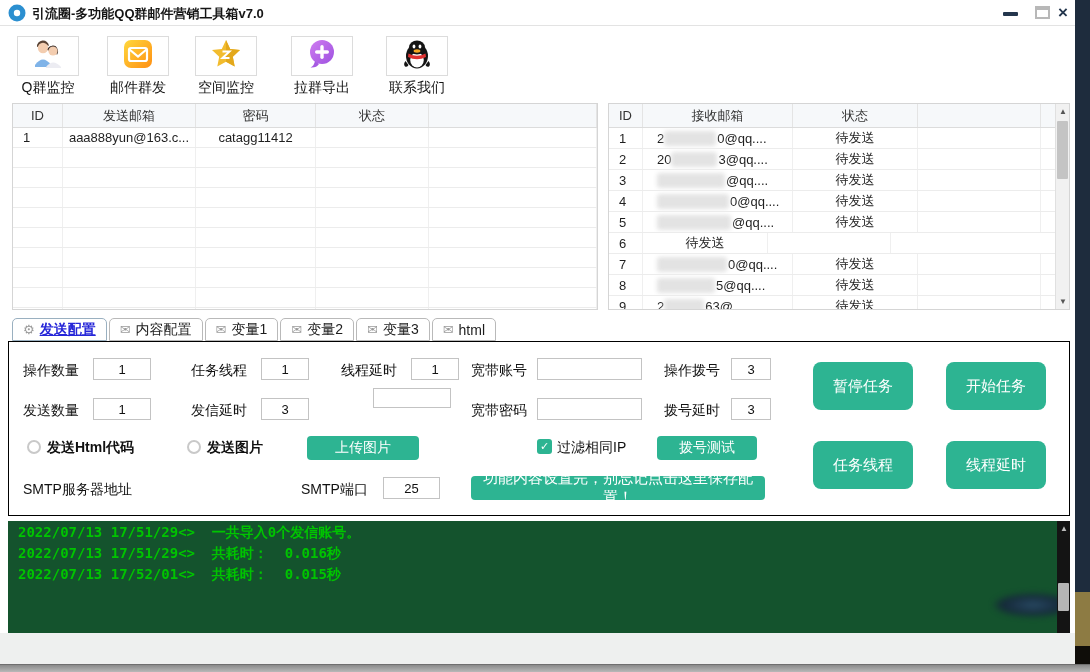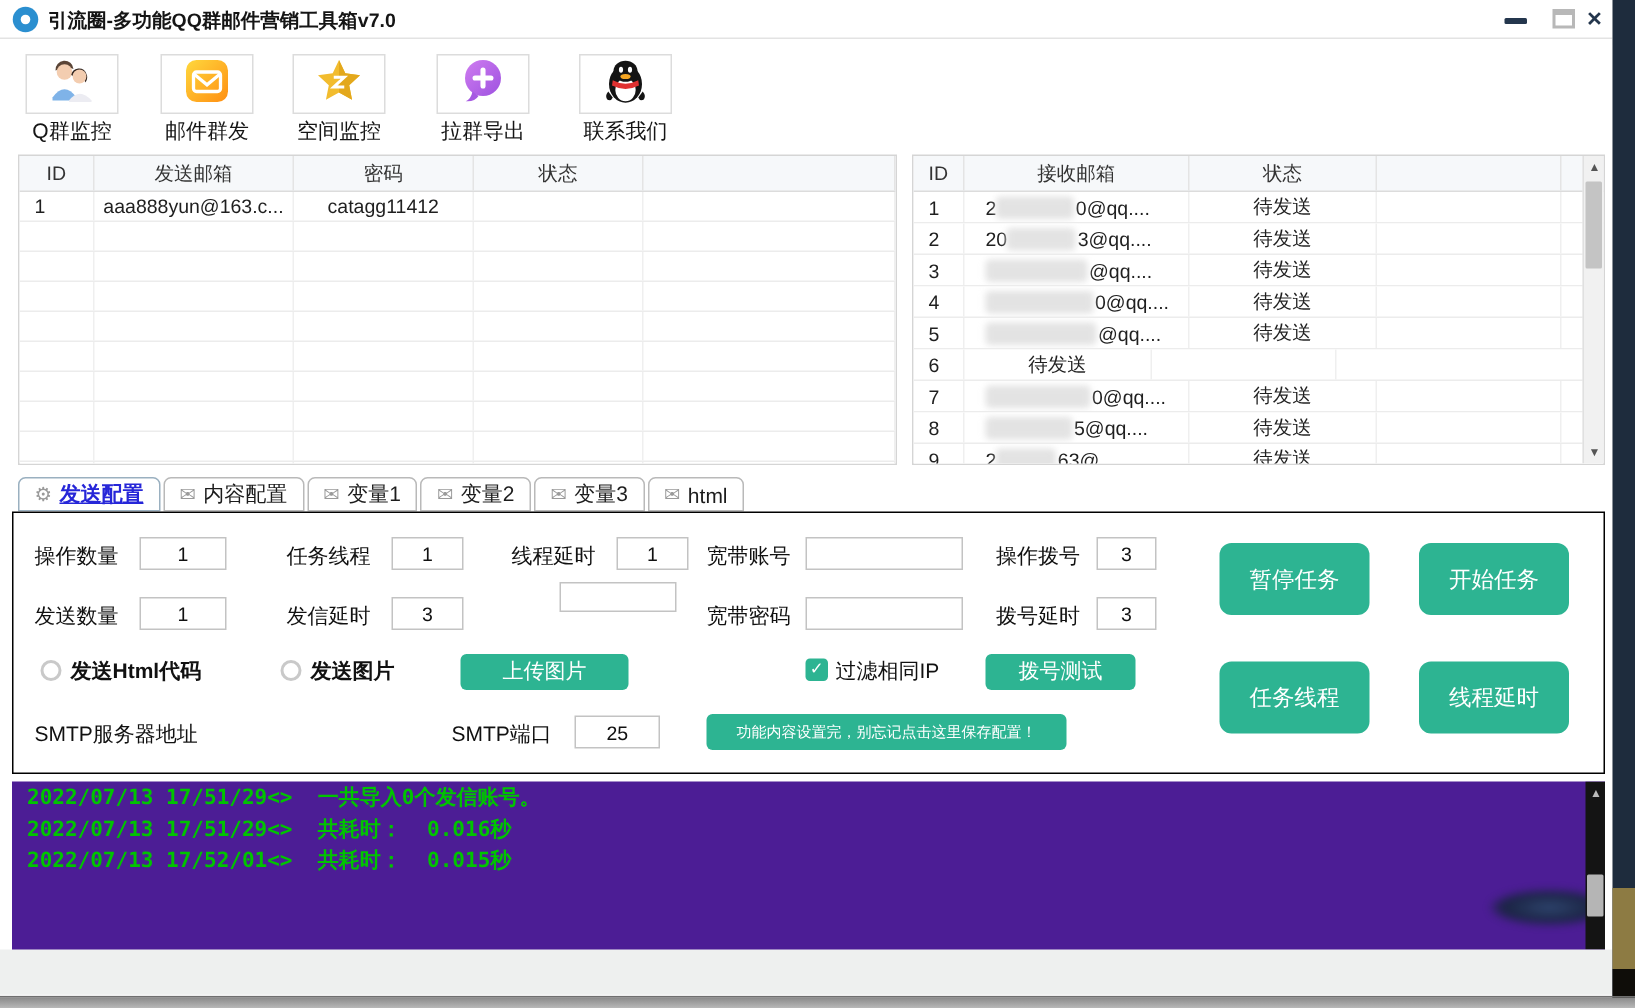--- a/index.html
+++ b/index.html
@@ -73,21 +73,21 @@
   .green-btn { position:absolute; background:#2db492; color:#fff; border:none; cursor:pointer;
     font-size:14px; font-family:inherit; display:flex; align-items:center; justify-content:center; }
   .small-btn { height:24px; border-radius:4px; }
   .big-btn { width:100px; height:48px; border-radius:8px; font-size:15px; }
   .radio { position:absolute; width:14px; height:14px; border-radius:50%；; border:2px solid #c9c9c9;
     background:#fff; border-radius:50%; }
   .checkbox { position:absolute; width:15px; height:15px; background:#2db492; border-radius:3px;
     color:#fff; font-size:11px; text-align:center; line-height:15px; }
 
   
-  #log-panel { position:absolute; left:8px; top:521px; width:1062px; height:136px; background:#4c1d95; overflow:hidden; }
+  #log-panel { position:absolute; left:8px; top:521px; width:1062px; height:136px; background:#14532d; overflow:hidden; }
   .log-line { margin:2px 0 0 10px; font-family:"DejaVu Sans Mono","DejaVu Sans",monospace;
     font-size:14px; font-weight:bold; color:#00c400; line-height:19px; white-space:pre; }
   #log-scroll { position:absolute; right:0; top:0; width:13px; height:112px; background:#141414; }
   #log-scroll .sb-up { color:#bbb; }
   #log-scroll .sb-thumb { top:62px; height:28px; background:#b5b5b5; }
   #log-watermark { position:absolute; left:985px; top:72px; width:80px; height:24px; border-radius:50%;
     background:radial-gradient(ellipse at center,#2c4a6b 0%,#15243a 55%,transparent 75%);
     filter:blur(3px); opacity:.9; }
 </style>
 </head>
@@ -390,21 +390,21 @@
     <div class="radio" style="left:178px;top:98px"></div>
     <div class="f-label" style="left:198px;top:97px;font-weight:bold">发送图片</div>
     <button class="green-btn small-btn" style="left:298px;top:94px;width:112px">上传图片</button>
     <div class="checkbox" style="left:528px;top:97px">✓</div>
     <div class="f-label" style="left:548px;top:97px">过滤相同IP</div>
     <button class="green-btn small-btn" style="left:648px;top:94px;width:100px">拨号测试</button>
 
     <div class="f-label" style="left:14px;top:139px">SMTP服务器地址</div>
     <div class="f-label" style="left:292px;top:139px">SMTP端口</div>
     <input class="f-input" style="left: 374px; top: 135px; width: 57px;" value="25">
-    <button class="green-btn small-btn" style="left:462px;top:134px;width:240px;font-size:10px">功能内容设置完，别忘记点击这里保存配置！</button>
+    <button class="green-btn small-btn" style="left:462px;top:134px;width:294px;font-size:15px">功能内容设置完，别忘记点击这里保存配置！</button>
 
     <button class="green-btn big-btn" style="left:804px;top:20px">暂停任务</button>
     <button class="green-btn big-btn" style="left:937px;top:20px">开始任务</button>
     <button class="green-btn big-btn" style="left:804px;top:99px">任务线程</button>
     <button class="green-btn big-btn" style="left:937px;top:99px">线程延时</button>
   </div>
 
   <div id="log-panel">
     <div id="log-lines">
         <div class="log-line">2022/07/13 17/51/29&lt;&gt;  一共导入0个发信账号。</div>

